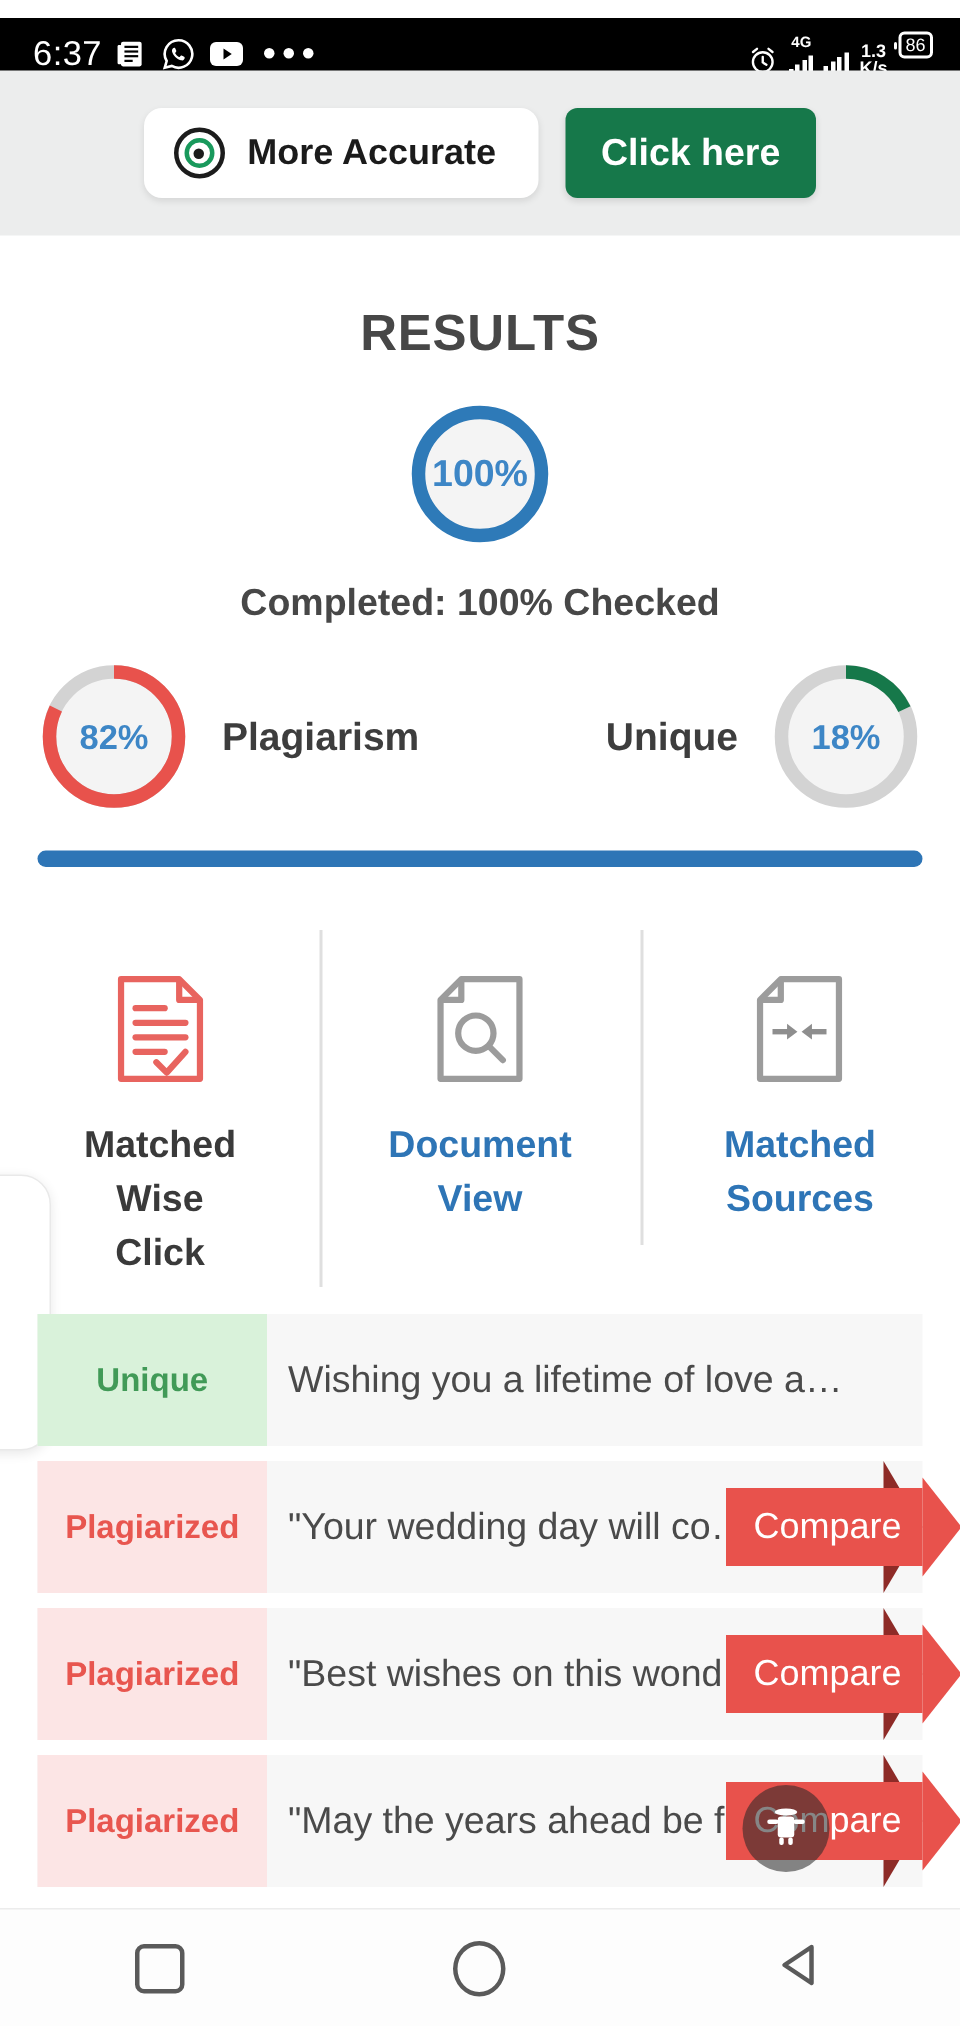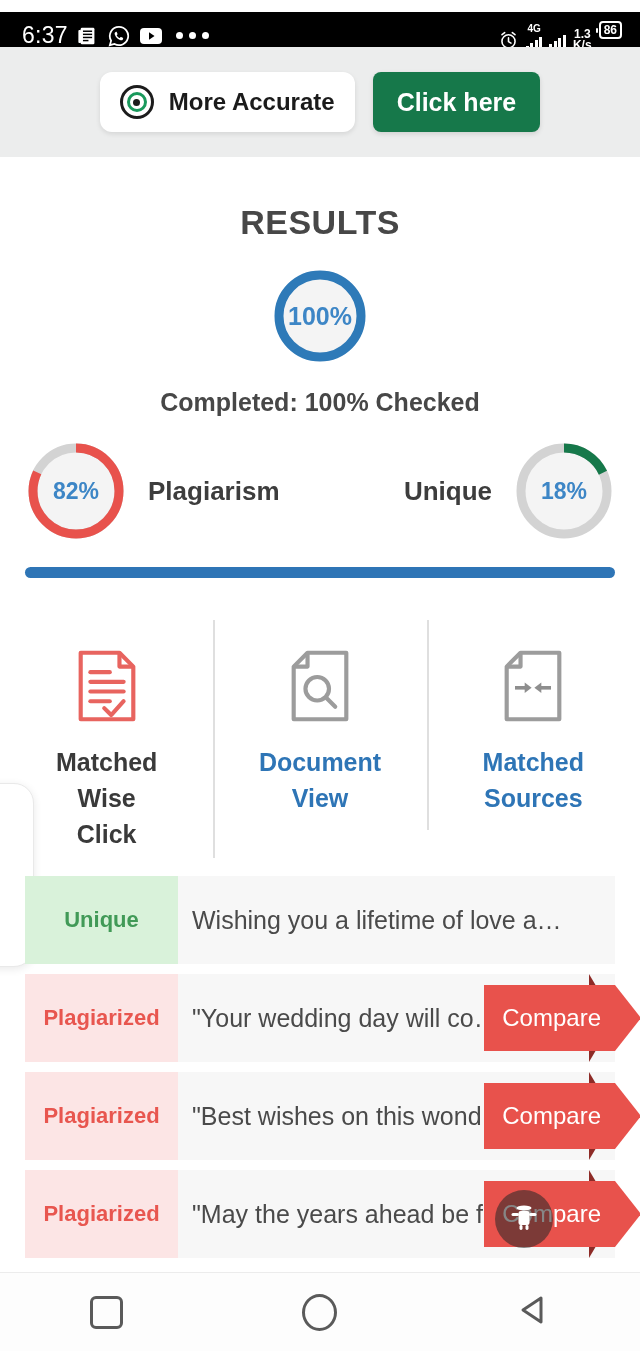--- a/index.html
+++ b/index.html
@@ -18,37 +18,37 @@
     display:flex;align-items:center;
   }
   .sb-left{display:flex;align-items:center;gap:9px;padding-left:22px;}
   .sb-time{font-size:23px;font-weight:400;letter-spacing:.3px;line-height:1;}
   .sb-ic{display:inline-flex;align-items:center;justify-content:center;}
   .sb-dots{display:flex;gap:6px;align-items:center;margin-left:4px;}
   .sb-dots i{width:7px;height:7px;border-radius:50%;background:#fff;display:block;}
   .sb-right{margin-left:auto;display:flex;align-items:flex-end;gap:7px;padding-right:18px;}
   .sb-speed{font-size:12px;line-height:11px;text-align:center;font-weight:600;}
   .sb-batt{
-    border:2px solid #fff;border-radius:4px;padding:0 3px;font-size:12px;font-weight:700;
+    border:2px solid #fff;border-radius:4px;padding:0 3px;font-size:12px;font-weight:400;
     line-height:14px;position:relative;margin-bottom:12px;
   }
   .sb-batt:before{content:"";position:absolute;left:-5px;top:5px;width:2px;height:5px;background:#fff;border-radius:1px;}
   .bars{display:flex;align-items:flex-end;gap:1.5px;height:16px;}
   .bars i{width:3px;background:#fff;display:block;}
   .netgroup{display:flex;flex-direction:column;align-items:center;line-height:1;}
   .net4g{font-size:10px;font-weight:700;margin-bottom:1px;}
 
   
   .promo{
     position:absolute;left:0;top:47px;width:640px;height:110px;
     background:#eceded;display:flex;align-items:center;justify-content:center;gap:18px;
   }
   .promo-pill{
     background:#fff;border-radius:12px;height:60px;display:flex;align-items:center;gap:15px;
-    padding:0 20px 0 20px;box-shadow:0 2px 5px rgba(0,0,0,.10);
+    padding:0 28px 0 20px;box-shadow:0 2px 5px rgba(0,0,0,.10);
   }
   .promo-pill-label{font-size:24px;font-weight:700;color:#1b1b1b;white-space:nowrap;}
   .target-ic{width:34px;height:34px;border-radius:50%;border:3.5px solid #1c1c1c;
     display:flex;align-items:center;justify-content:center;box-sizing:border-box;}
   .target-mid{width:20px;height:20px;border-radius:50%;border:3.5px solid #19995c;
     display:flex;align-items:center;justify-content:center;box-sizing:border-box;}
   .target-dot{width:7px;height:7px;border-radius:50%;background:#1c1c1c;}
   .promo-btn{
     background:#16784a;color:#fff;border:none;border-radius:8px;height:60px;padding:0 24px;
     font-size:25px;font-weight:700;font-family:inherit;cursor:pointer;white-space:nowrap;
@@ -128,21 +128,21 @@
   .sentence{
     flex:1;display:flex;align-items:center;padding-left:14px;padding-right:8px;
     font-size:25px;color:#4a4a4a;white-space:nowrap;overflow:hidden;
   }
   .compare{
     position:absolute;right:-26px;top:11px;height:66px;
     display:flex;align-items:center;
   }
   .compare-body{
     background:#e8524c;color:#fff;font-size:24px;font-weight:400;
-    height:66px;display:flex;align-items:center;padding:0 14px 0 18px;
+    height:52px;display:flex;align-items:center;padding:0 14px 0 18px;
     cursor:pointer;
   }
   .compare-arrow{
     width:0;height:0;border-top:33px solid transparent;border-bottom:33px solid transparent;
     border-left:26px solid #e8524c;
   }
   .ribbon-tail{
     position:absolute;right:0;top:0;width:0;height:0;
     border-top:44px solid transparent;border-bottom:44px solid transparent;
     border-left:26px solid #8e2b27;

